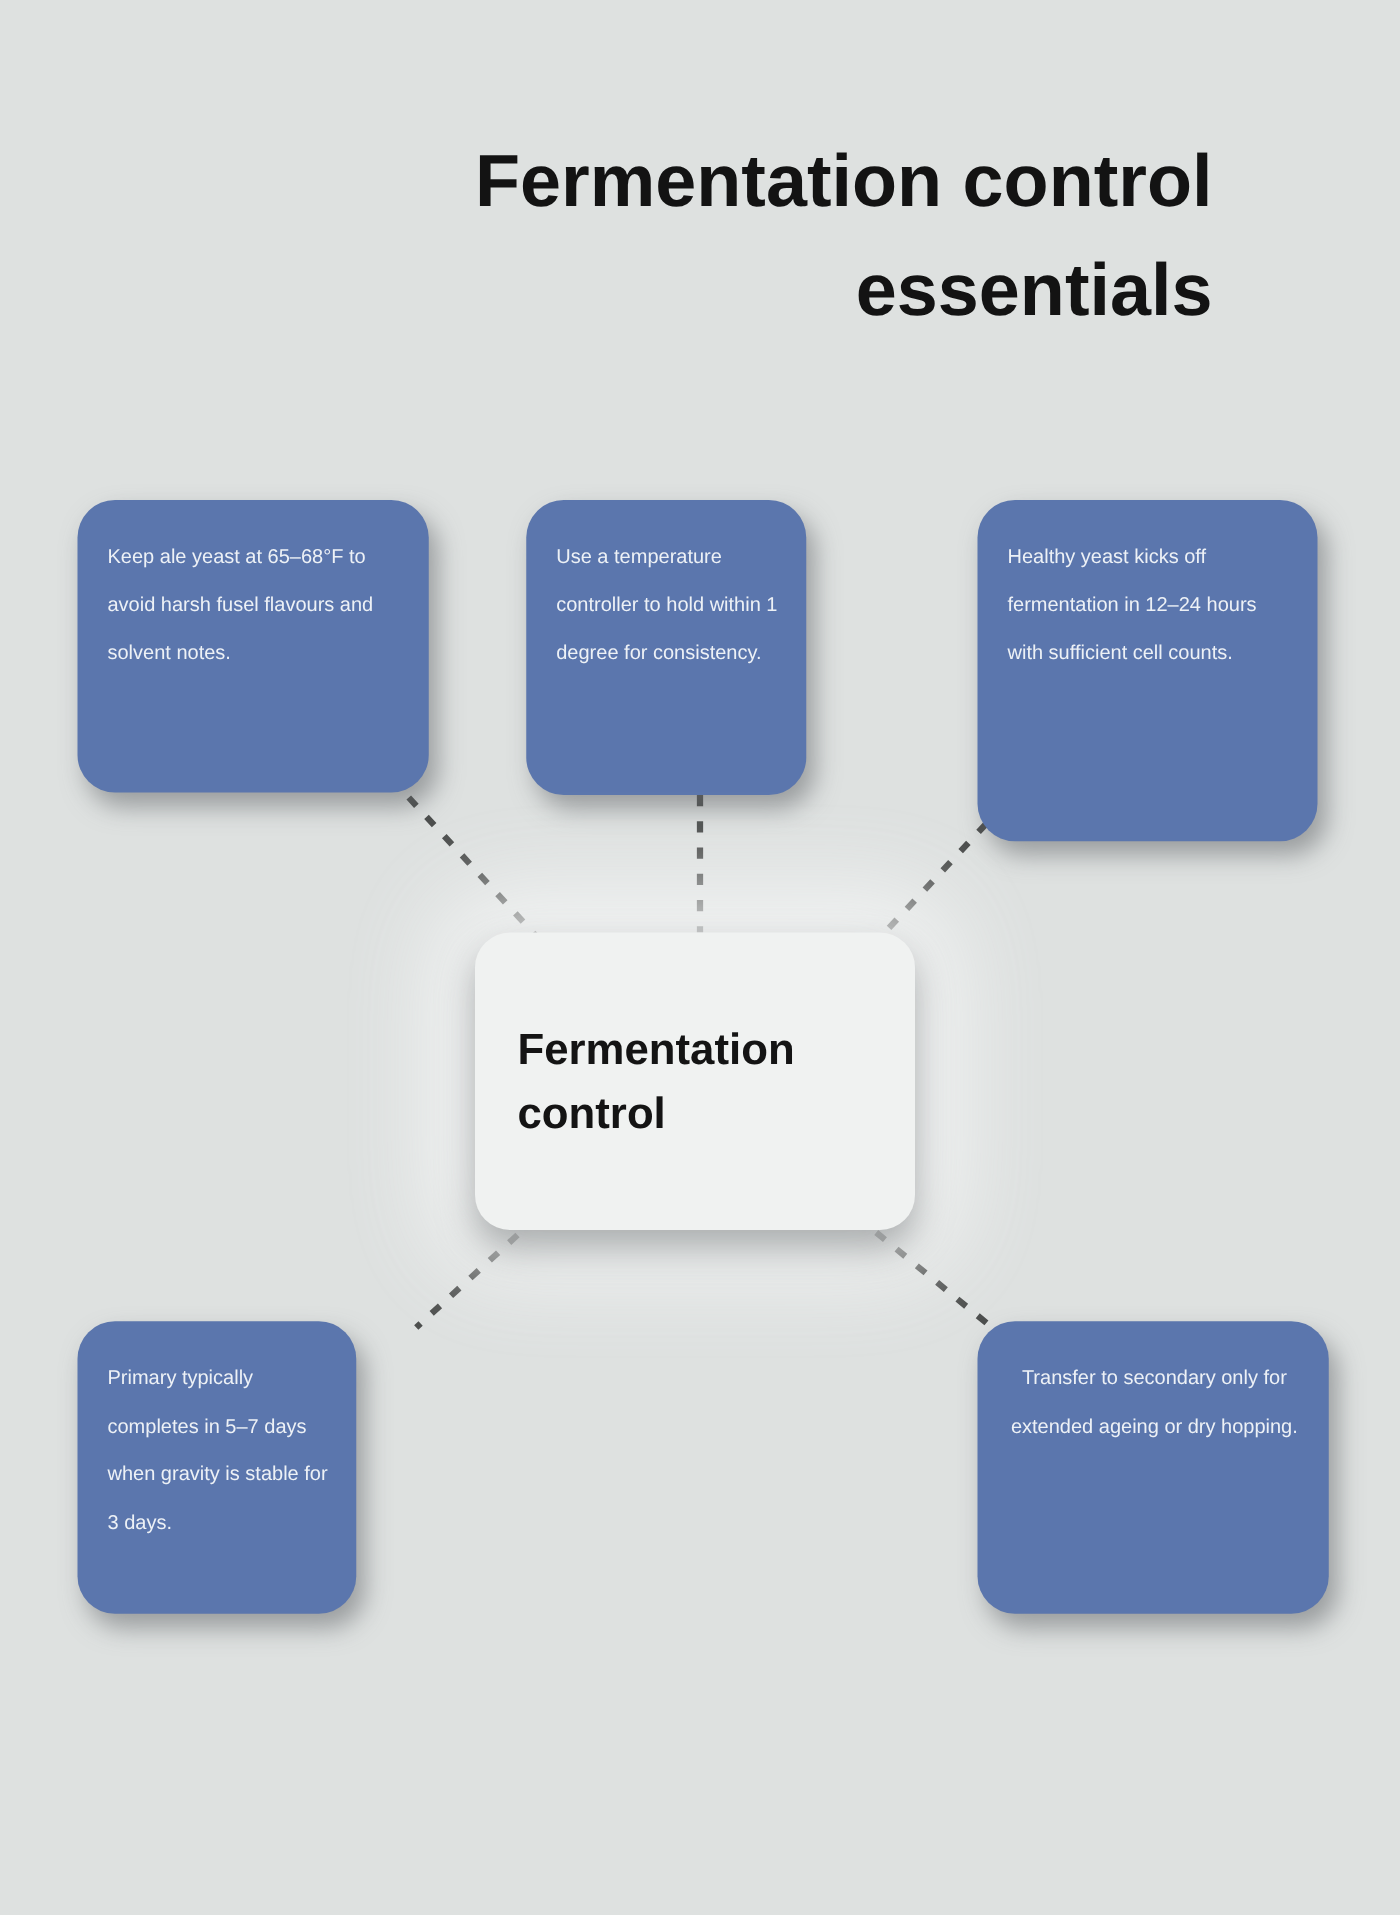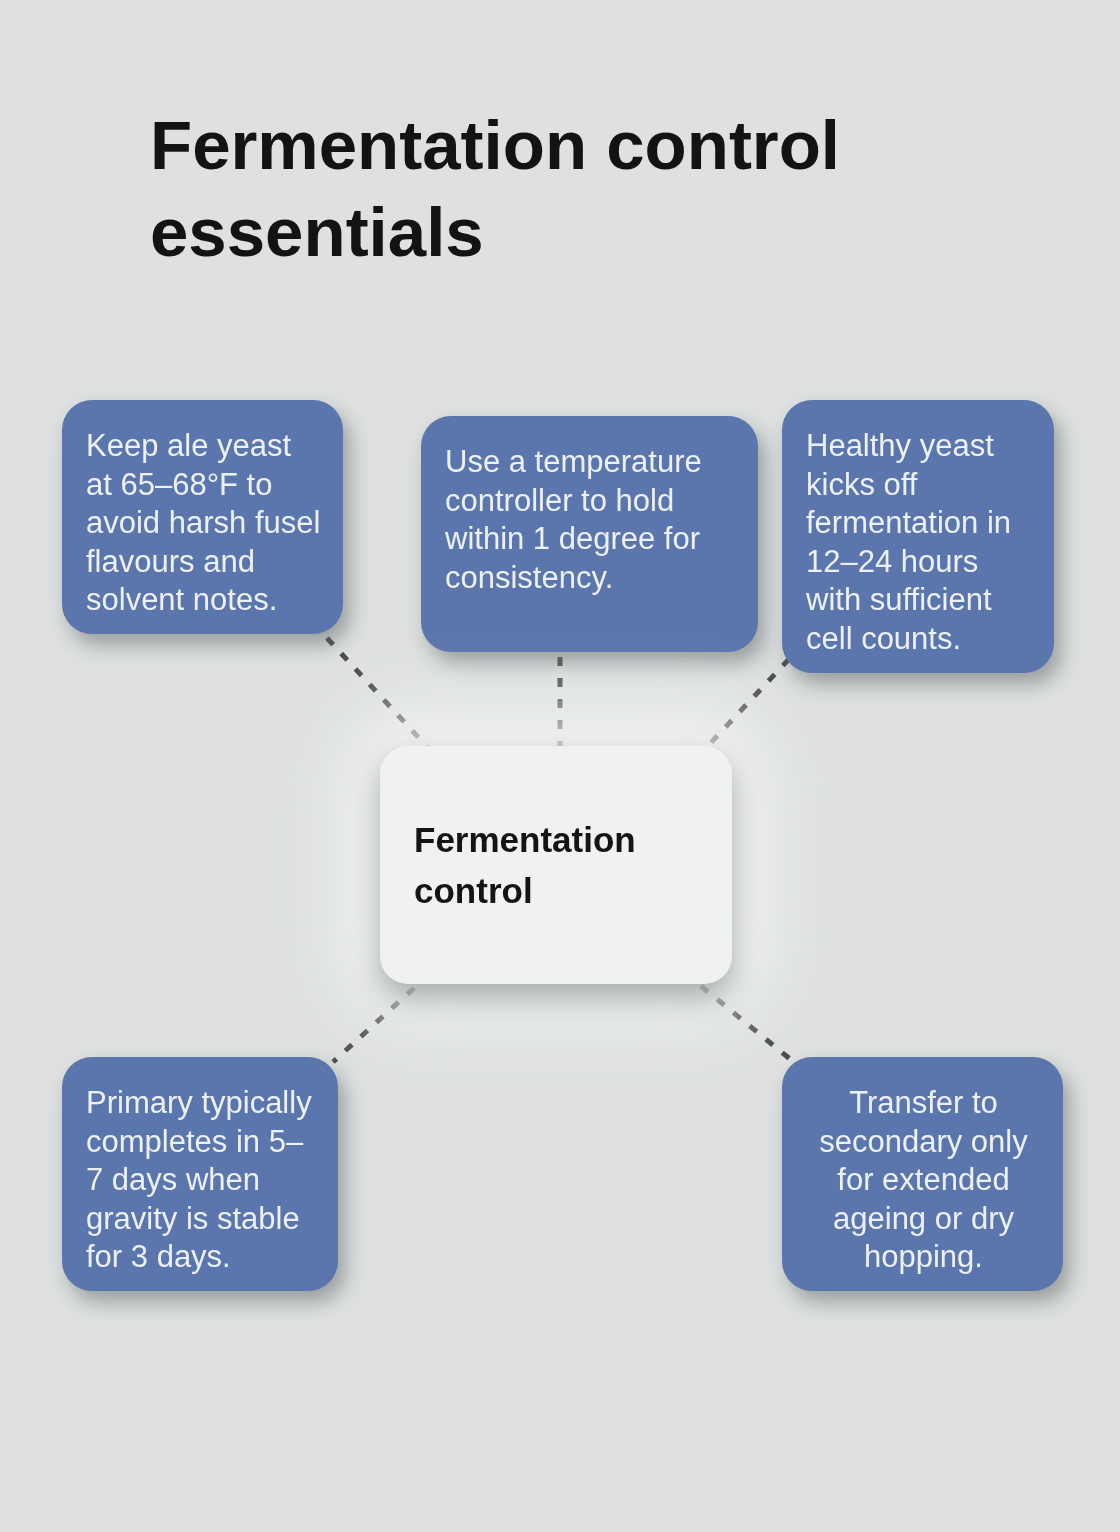--- a/index.html
+++ b/index.html
@@ -17,49 +17,49 @@
     overflow: hidden;
   }
   .page-title {
     position: absolute;
     top: 102px;
     left: 0;
     width: 100%;
     margin: 0;
     padding: 0 150px;
     box-sizing: border-box;
-    text-align: left;
-    font-size: 69px;
+    text-align: right;
+    font-size: 59px;
     line-height: 87px;
     font-weight: 800;
     color: #131313;
     letter-spacing: 0px;
   }
   svg.connectors {
     position: absolute;
     left: 0;
     top: 0;
     width: 1120px;
     height: 1532px;
   }
   .node {
     position: absolute;
     box-sizing: border-box;
     background: #5b76ad;
     border-radius: 30px;
     color: #edf1f6;
-    font-size: 31px;
+    font-size: 16px;
     line-height: 38.5px;
     padding: 27px 22px 20px 24px;
     box-shadow: 7px 11px 20px rgba(98, 102, 105, 0.55);
   }
   .node-top-left     { left: 62px;  top: 400px; width: 281px; height: 234px; }
-  .node-top-middle   { left: 421px; top: 416px; width: 337px; height: 236px; }
+  .node-top-middle   { left: 421px; top: 400px; width: 224px; height: 236px; }
   .node-top-right    { left: 782px; top: 400px; width: 272px; height: 273px; }
-  .node-bottom-left  { left: 62px;  top: 1057px; width: 276px; height: 234px; }
+  .node-bottom-left  { left: 62px;  top: 1057px; width: 223px; height: 234px; }
   .node-bottom-right { left: 782px; top: 1057px; width: 281px; height: 234px; text-align: center; }
   .center-node {
     position: absolute;
     left: 380px;
     top: 746px;
     width: 352px;
     height: 238px;
     box-sizing: border-box;
     background: #f0f2f1;
     border-radius: 28px;

